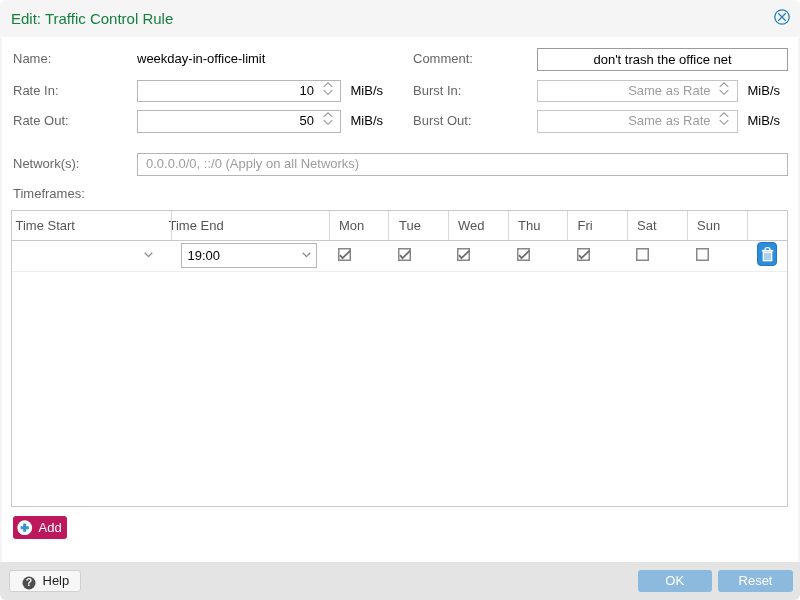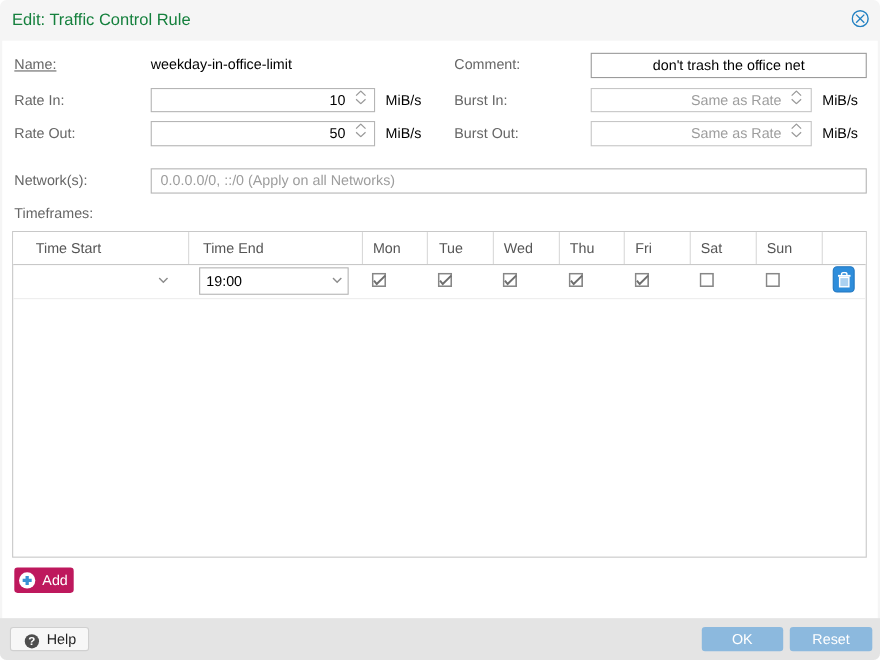--- a/index.html
+++ b/index.html
@@ -37,21 +37,21 @@
 <body>
 <div id="win">
   <div id="body"></div>
   <div id="title">Edit: Traffic Control Rule</div>
 
   <svg style="left:774px;top:9px;" width="16" height="16" viewBox="0 0 16 16">
     <circle cx="8" cy="8" r="7.2" fill="none" stroke="#2381c2" stroke-width="1.3"></circle>
     <path d="M4.3 4.3 L11.7 11.7 M11.7 4.3 L4.3 11.7" stroke="#2381c2" stroke-width="1.25" fill="none"></path>
   </svg>
 
-  <div class="lbl" style="left:13px;top:48px;height:22.5px;line-height:22.5px;text-decoration:underline;">Name:</div>
+  <div class="lbl" style="left:13px;top:48px;height:22.5px;line-height:22.5px;">Name:</div>
   <div class="val" style="left:137px;top:48px;height:22.5px;line-height:22.5px;">weekday-in-office-limit</div>
   <div class="lbl" style="left:413px;top:48px;height:22.5px;line-height:22.5px;">Comment:</div>
   <div class="inp" style="left:537px;top:47.5px;width:251px;height:23px;border-color:#9b9b9b;text-align:center;">
     <div class="txt" style="line-height:21px;">don't trash the office net</div>
   </div>
 
   <div class="lbl" style="left:13px;top:79.5px;height:22.5px;line-height:22.5px;">Rate In:</div>
   <div class="inp" style="left:137px;top:79.5px;width:204px;height:22.5px;">
     <div class="txt right" style="right:26px;line-height:20.5px;">10</div>
   </div>
@@ -91,22 +91,22 @@
 
   <div class="lbl" style="left:13px;top:153px;height:22.5px;line-height:22.5px;">Network(s):</div>
   <div class="inp" style="left:137px;top:153px;width:651px;height:22.5px;">
     <div class="txt ph" style="line-height:20.5px;">0.0.0.0/0, ::/0 (Apply on all Networks)</div>
   </div>
 
   <div class="lbl" style="left:13px;top:186px;">Timeframes:</div>
 
   <div id="grid">
     <div id="ghead">
-      <div class="htxt" style="left:21px;">Time Start</div>
-      <div class="htxt" style="left:173px;">Time End</div>
+      <div class="htxt" style="left:4px;">Time Start</div>
+      <div class="htxt" style="left:157px;">Time End</div>
       <div class="htxt" style="left:327.5px;">Mon</div>
       <div class="htxt" style="left:387.5px;">Tue</div>
       <div class="htxt" style="left:446.5px;">Wed</div>
       <div class="htxt" style="left:506.5px;">Thu</div>
       <div class="htxt" style="left:566px;">Fri</div>
       <div class="htxt" style="left:625.5px;">Sat</div>
       <div class="htxt" style="left:685.5px;">Sun</div>
       <div class="hsep" style="left:159.5px;"></div>
       <div class="hsep" style="left:317px;"></div>
       <div class="hsep" style="left:376.8px;"></div>

